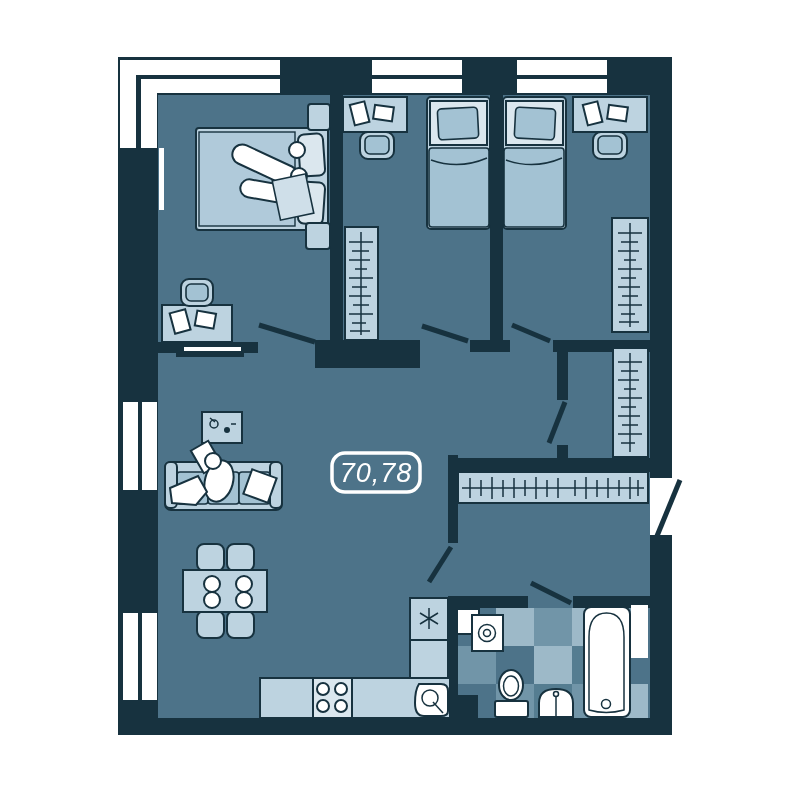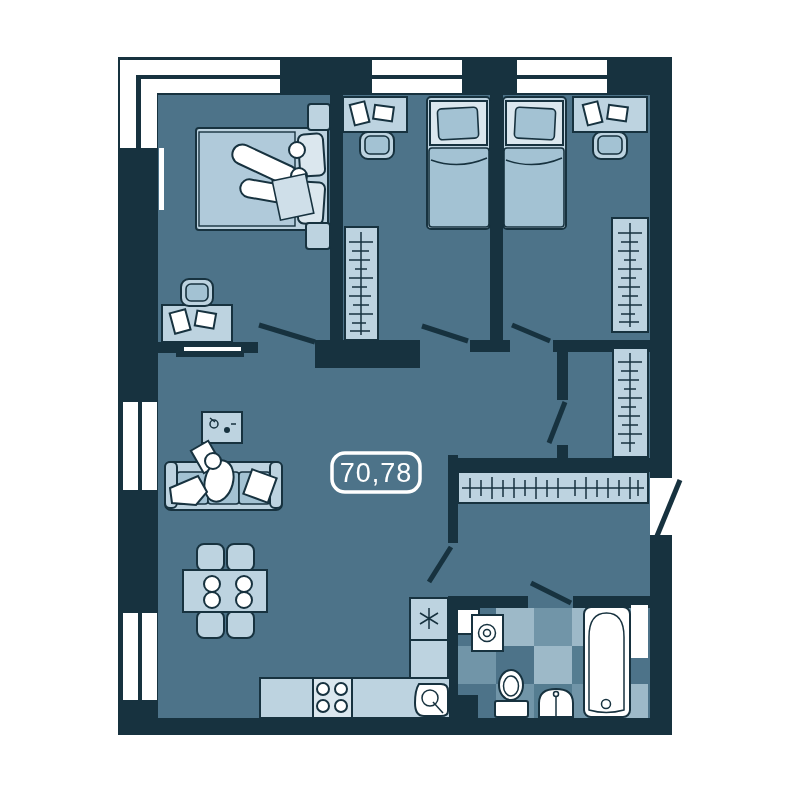--- a/index.html
+++ b/index.html
@@ -8,21 +8,21 @@
     --furn-light:#bdd3e0;
     --furn-lighter:#dbe7ee;
     --furn-mid:#a3c2d3;
     --white:#ffffff;
     --tile-light:#9db9c8;
     --tile-mid:#7195a8;
     --tile-dark:#557d91;
   }
   html,body{margin:0;padding:0;background:#fff;}
   .page{width:800px;height:800px;position:relative;background:#fff;
-        font-family:"Liberation Sans", sans-serif;}
+        font-family:"Liberation Sans", sans-serif;font-style:italic;}
   .wall{fill:var(--wall);}
   .floor{fill:var(--floor);}
   .furn{fill:var(--furn-light);stroke:var(--wall);stroke-width:2;}
   .furn-mid{fill:var(--furn-mid);stroke:var(--wall);stroke-width:1.6;}
   .furn-lighter{fill:var(--furn-lighter);stroke:var(--wall);stroke-width:2;}
   .white-fill{fill:var(--white);}
   .white-outl{fill:var(--white);stroke:var(--wall);stroke-width:2;}
   .ln{stroke:var(--wall);stroke-width:1.5;fill:none;}
   .door{stroke:var(--wall);stroke-width:5;fill:none;stroke-linecap:butt;}
   .tileL{fill:var(--tile-light);}

